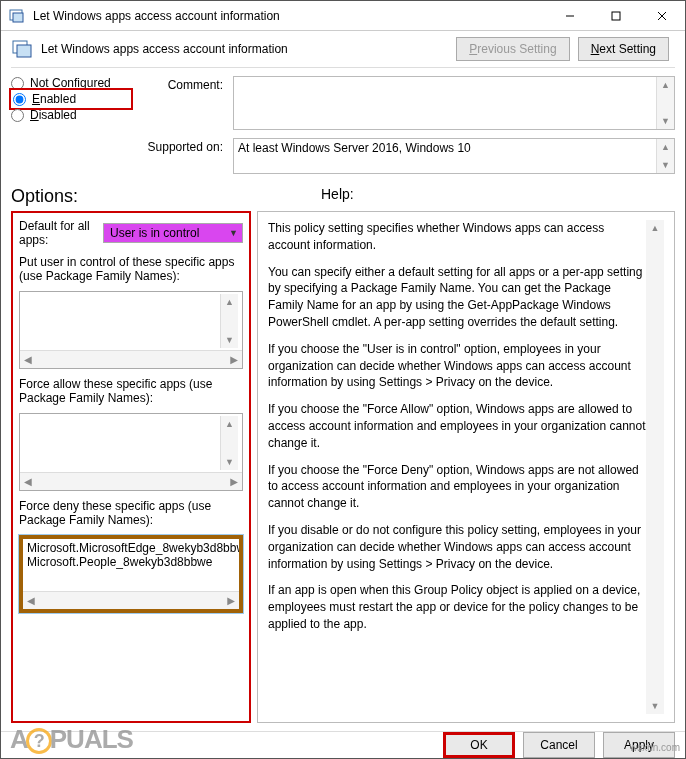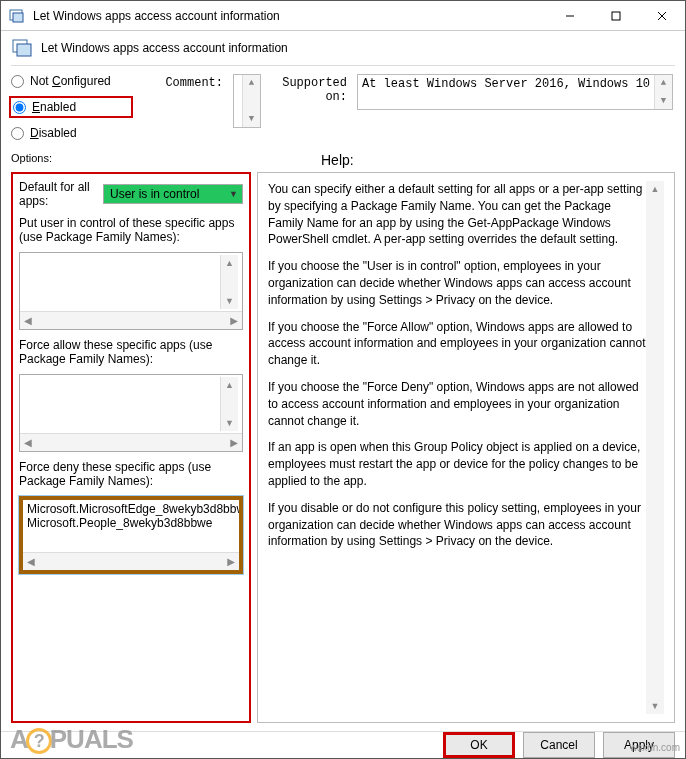--- a/index.html
+++ b/index.html
@@ -29,48 +29,48 @@
     .header-row .htitle { flex: 1; font-size: 12px; }
     .nav-btns { display: flex; gap: 8px; margin-right: 6px; }
     .btn {
       border: 1px solid #aaa; background: #e9e9e9; padding: 4px 12px;
       font-size: 12px; font-family: inherit; cursor: pointer;
     }
     .btn.disabled { color: #999; }
     .btn u { text-decoration: underline; }
     hr.sep { border: none; border-top: 1px solid #ddd; margin: 0 10px; }
     .radio-comment { display: flex; padding: 8px 10px 0; gap: 14px; }
-    .radios { width: 120px; display: flex; flex-direction: column; gap: 10px; padding-top: 0; }
+    .radios { width: 120px; display: flex; flex-direction: column; gap: 0; padding-top: 0; }
     .radio { display: flex; align-items: center; gap: 6px; font-size: 12px; }
     .radio input { margin: 0; }
     .radio.highlight { border: 2px solid #c00; padding: 2px; margin: -2px; }
-    .comment-col { flex: 1; display: flex; gap: 8px; font-family: Liberation Mono, monospace; }
+    .comment-col { flex: 1; display: flex; flex-direction: column; gap: 8px; }
     .field-row { display: flex; gap: 10px; align-items: flex-start; }
     .field-row .lbl { width: 78px; text-align: right; font-size: 12px; padding-top: 2px; }
     .txtarea {
       flex: 1; border: 1px solid #bbb; height: 54px; position: relative;
       display: flex; align-items: stretch; font-size: 12px;
     }
     .txtarea .inner { flex: 1; padding: 2px 4px; }
     .txtarea.short { height: 36px; }
     .scrollcol { width: 18px; border-left: 1px solid #ddd; display: flex; flex-direction: column; justify-content: space-between; background: #f4f4f4;}
     .scrollcol .arr { height: 16px; display: flex; align-items: center; justify-content: center; color: #888; font-size: 9px; }
     .split-labels { display: flex; padding: 12px 10px 4px; }
-    .split-labels .l { width: 310px; font-size: 11px; }
+    .split-labels .l { width: 310px; font-size: 18px; }
     .split-labels .r { font-size: 14px; }
     .main-split { display: flex; padding: 0 10px 8px; gap: 6px; flex: 1; min-height: 0; }
     .options-pane {
       width: 240px; border: 2px solid #c00; padding: 6px; display: flex;
       flex-direction: column; gap: 8px; overflow: hidden;
     }
     .default-row { display: flex; align-items: center; gap: 6px; }
     .default-row label { font-size: 12px; }
     .select {
       border: 1px solid #aaa; padding: 2px 20px 2px 6px; font-size: 12px;
-      position: relative; display: inline-block; background: #22c55e; min-width: 140px;
+      position: relative; display: inline-block; background: #d946ef; min-width: 140px;
     }
     .select .caret { position: absolute; right: 4px; top: 50%; transform: translateY(-50%); font-size: 9px; color: #333; }
     .opt-label { font-size: 12px; }
     .listbox {
       border: 1px solid #aaa; height: 78px; display: flex; flex-direction: column;
       font-size: 12px; background: #fff;
     }
     .listbox.focused { border: 4px solid #a16207; outline: 1px solid #9ecaed; }
     .listbox .content { flex: 1; padding: 2px 4px; overflow: hidden; white-space: pre; display: flex; }
     .listbox .content .txt { flex: 1; }
@@ -136,20 +136,24 @@
   </div>
 
   <div class="header-row">
     <span class="icon-app">
       <svg viewBox="0 0 22 22">
           <rect x="2" y="3" width="14" height="12" fill="#fff" stroke="#3a6ea5"></rect>
           <rect x="6" y="7" width="14" height="12" fill="#c7e0f4" stroke="#2b579a"></rect>
         </svg>
     </span>
     <span class="htitle">Let Windows apps access account information</span>
+    <div class="nav-btns">
+      <button class="btn disabled"><u>P</u><span>revious Setting</span></button>
+      <button class="btn"><u>N</u><span>ext Setting</span></button>
+    </div>
   </div>
   <hr class="sep">
 
   <div class="radio-comment">
     <div class="radios">
       <label class="radio">
         <input type="radio" name="state" style="">
         <span>Not <u>C</u>onfigured</span>
       </label>
       <label class="radio highlight">
@@ -231,26 +235,27 @@
         </div>
         <div class="hscroll">
             <span>◀</span>
             <span>▶</span>
           </div>
       </div>
     </div>
 
     <div class="help-pane">
       <div class="help-text">
+        <p>This policy setting specifies whether Windows apps can access account information.</p>
         <p>You can specify either a default setting for all apps or a per-app setting by specifying a Package Family Name. You can get the Package Family Name for an app by using the Get-AppPackage Windows PowerShell cmdlet. A per-app setting overrides the default setting.</p>
         <p>If you choose the "User is in control" option, employees in your organization can decide whether Windows apps can access account information by using Settings &gt; Privacy on the device.</p>
         <p>If you choose the "Force Allow" option, Windows apps are allowed to access account information and employees in your organization cannot change it.</p>
         <p>If you choose the "Force Deny" option, Windows apps are not allowed to access account information and employees in your organization cannot change it.</p>
+        <p>If you disable or do not configure this policy setting, employees in your organization can decide whether Windows apps can access account information by using Settings &gt; Privacy on the device.</p>
         <p>If an app is open when this Group Policy object is applied on a device, employees must restart the app or device for the policy changes to be applied to the app.</p>
-        <p>If you disable or do not configure this policy setting, employees in your organization can decide whether Windows apps can access account information by using Settings &gt; Privacy on the device.</p>
       </div>
       <div class="scrollcol" style="border-left:none">
           <span class="arr">▲</span>
           <span class="arr">▼</span>
         </div>
     </div>
   </div>
 
   <div class="footer">
     <button class="btn highlight">OK</button>

